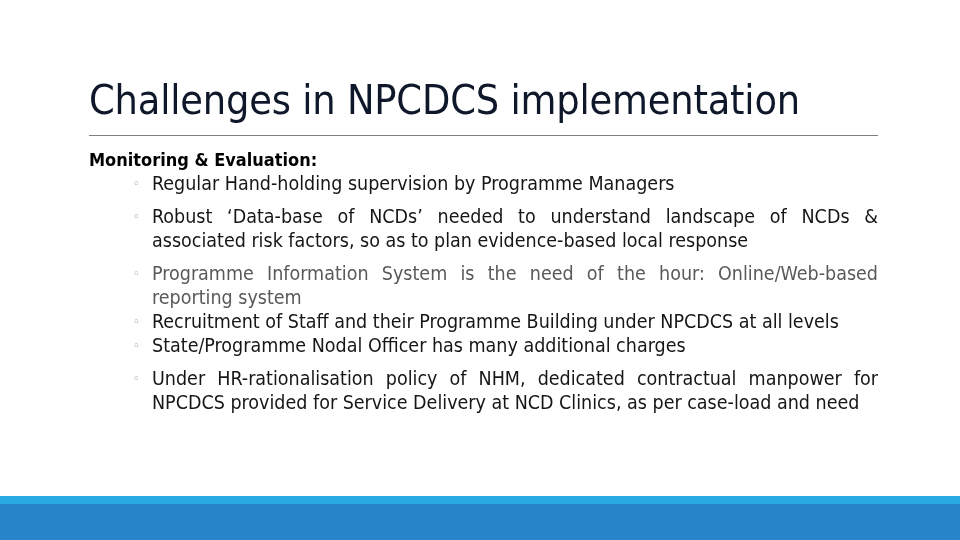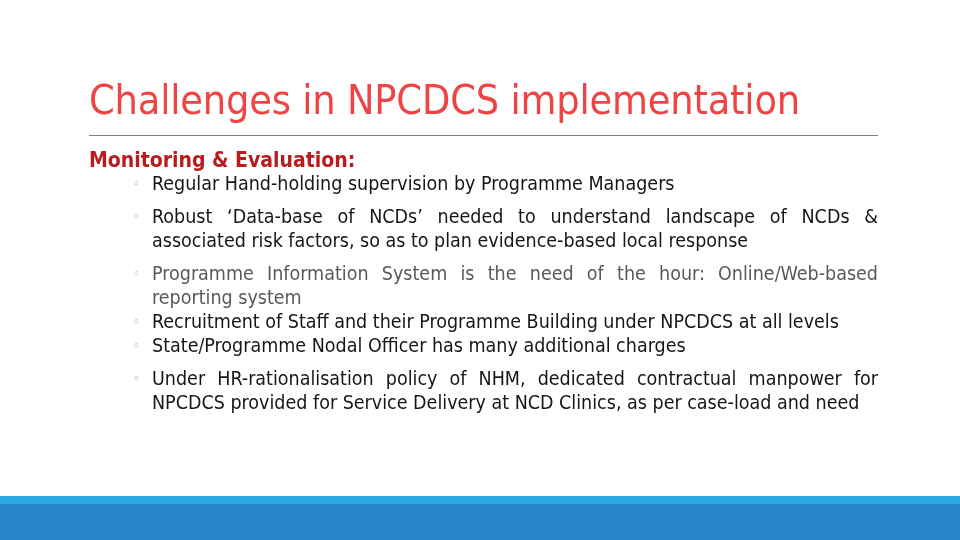--- a/index.html
+++ b/index.html
@@ -27,21 +27,21 @@
     position: absolute;
     left: 89px;
     top: 76px;
     width: 789px;
   }
   #slide-title {
     font-family: "DejaVu Sans Condensed", "Liberation Sans Narrow", "Liberation Sans", sans-serif;
     font-size: 41px;
     line-height: 48px;
     font-weight: 400;
-    color: #ef4444;
+    color: #0f172a;
     letter-spacing: -0.2px;
     white-space: nowrap;
   }
   #title-rule {
     position: absolute;
     left: 89px;
     top: 135px;
     width: 789px;
     height: 1px;
     background: #7f7f7f;
@@ -50,24 +50,24 @@
   
   #content {
     position: absolute;
     left: 89px;
     top: 148px;
     width: 789px;
   }
 
   .section-heading {
     font-family: "DejaVu Sans Condensed", "Liberation Sans Narrow", "Liberation Sans", sans-serif;
-    font-size: 21px;
+    font-size: 18px;
     line-height: 24px;
     font-weight: bold;
-    color: #b91c1c;
+    color: #000000;
     margin: 0;
     padding: 0;
   }
 
   ul.bullets {
     list-style: none;
     margin: 0;
     padding: 0;
   }
 

